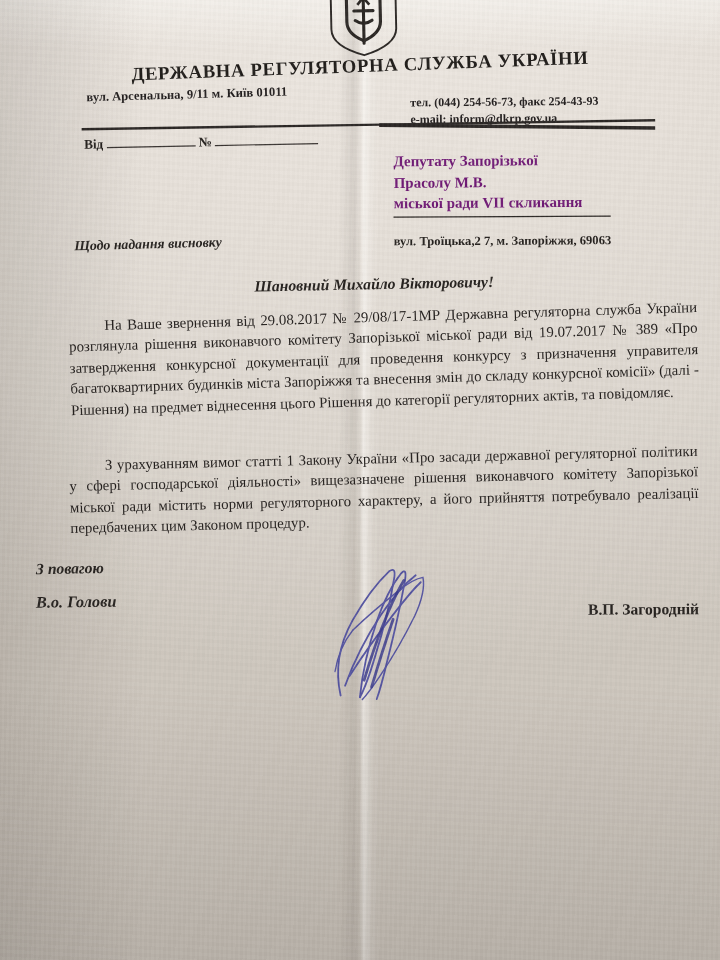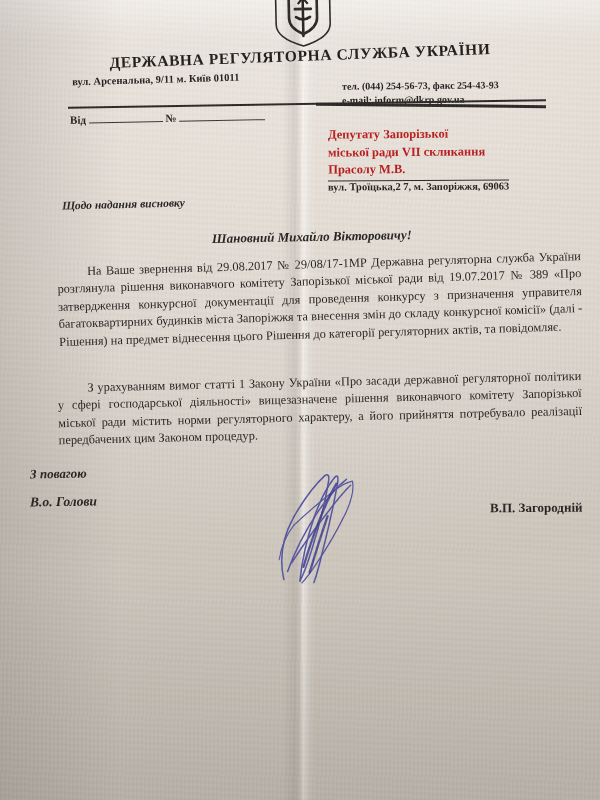--- a/index.html
+++ b/index.html
@@ -153,31 +153,31 @@
   
   .addressee {
     position: absolute;
     left: 328px;
     top: 126px;
     font-size: 12.5px;
     font-weight: bold;
     line-height: 17.5px;
     white-space: nowrap;
     transform: rotate(-0.45deg);
-    color: #b91c1c;
+    color: #701a75;
   }
   .addressee-street {
     position: absolute;
     left: 328px;
     top: 180px;
     font-size: 10.5px;
     font-weight: bold;
     white-space: nowrap;
     border-top: 1.4px solid #2d2926;
-    padding-top: 0;
+    padding-top: 15px;
     transform: rotate(-0.3deg);
   }
 
   
   .subject {
     position: absolute;
     left: 62px;
     top: 198px;
     font-size: 11.5px;
     font-style: italic;
@@ -313,22 +313,22 @@
 
     <div class="from-row">
       <span>Від</span>
       <span class="blank b1"></span>
       <span>№</span>
       <span class="blank b2"></span>
     </div>
 
     <div class="addressee">
       <div>Депутату Запорізької</div>
+      <div>Прасолу М.В.</div>
       <div>міської ради VII скликання</div>
-      <div>Прасолу М.В.</div>
     </div>
     <div class="addressee-street">вул. Троїцька,2 7, м. Запоріжжя, 69063</div>
 
     <div class="subject">Щодо надання висновку</div>
     <div class="salutation">Шановний Михайло Вікторовичу!</div>
 
     <div class="body-block p1">
       <p>На Ваше звернення від 29.08.2017 № 29/08/17-1МР Державна регуляторна служба України розглянула рішення виконавчого комітету Запорізької міської ради від 19.07.2017 № 389 «Про затвердження конкурсної документації для проведення конкурсу з призначення управителя багатоквартирних будинків міста Запоріжжя та внесення змін до складу конкурсної комісії» (далі - Рішення) на предмет віднесення цього Рішення до категорії регуляторних актів, та повідомляє.</p>
     </div>
     <div class="body-block p2">

